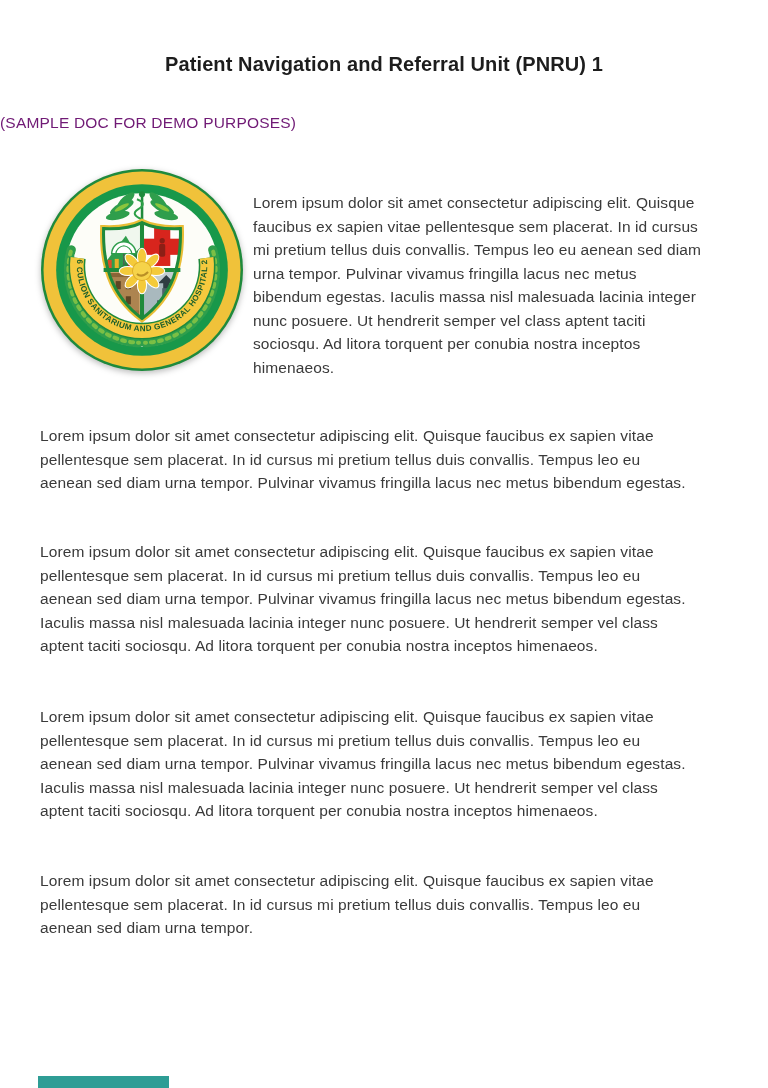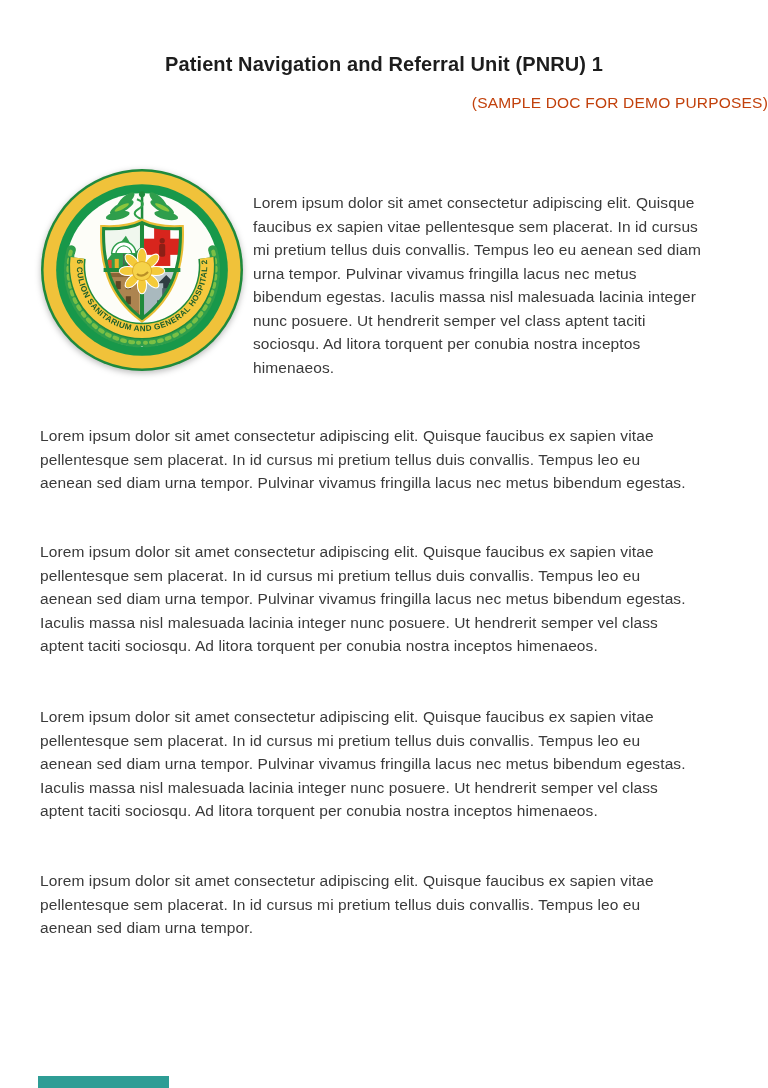--- a/index.html
+++ b/index.html
@@ -10,23 +10,23 @@
     overflow:hidden;
     font-family:Liberation Sans, sans-serif;
   }
   .doc-title{
     position:absolute;top:53px;left:0;right:0;
     text-align:center;
     font-size:20px;font-weight:bold;color:#1d1d1d;
     letter-spacing:0.1px;
   }
   .doc-subtitle{
-    position:absolute;top:94px;left:0;right:0;
-    text-align:right;
-    font-size:15.5px;font-weight:500;color:#c2410c;
+    position:absolute;top:114px;left:0;right:0;
+    text-align:left;
+    font-size:15.5px;font-weight:500;color:#701a75;
     letter-spacing:0.2px;
   }
   .seal{
     position:absolute;left:41px;top:169px;width:202px;height:202px;
     filter:drop-shadow(0 2px 3px rgba(0,0,0,0.28));
   }
   .para{
     position:absolute;
     font-size:15.5px;line-height:23.5px;color:#3a3a3a;
     white-space:pre-line;letter-spacing:0.1px;margin-top:25px;

